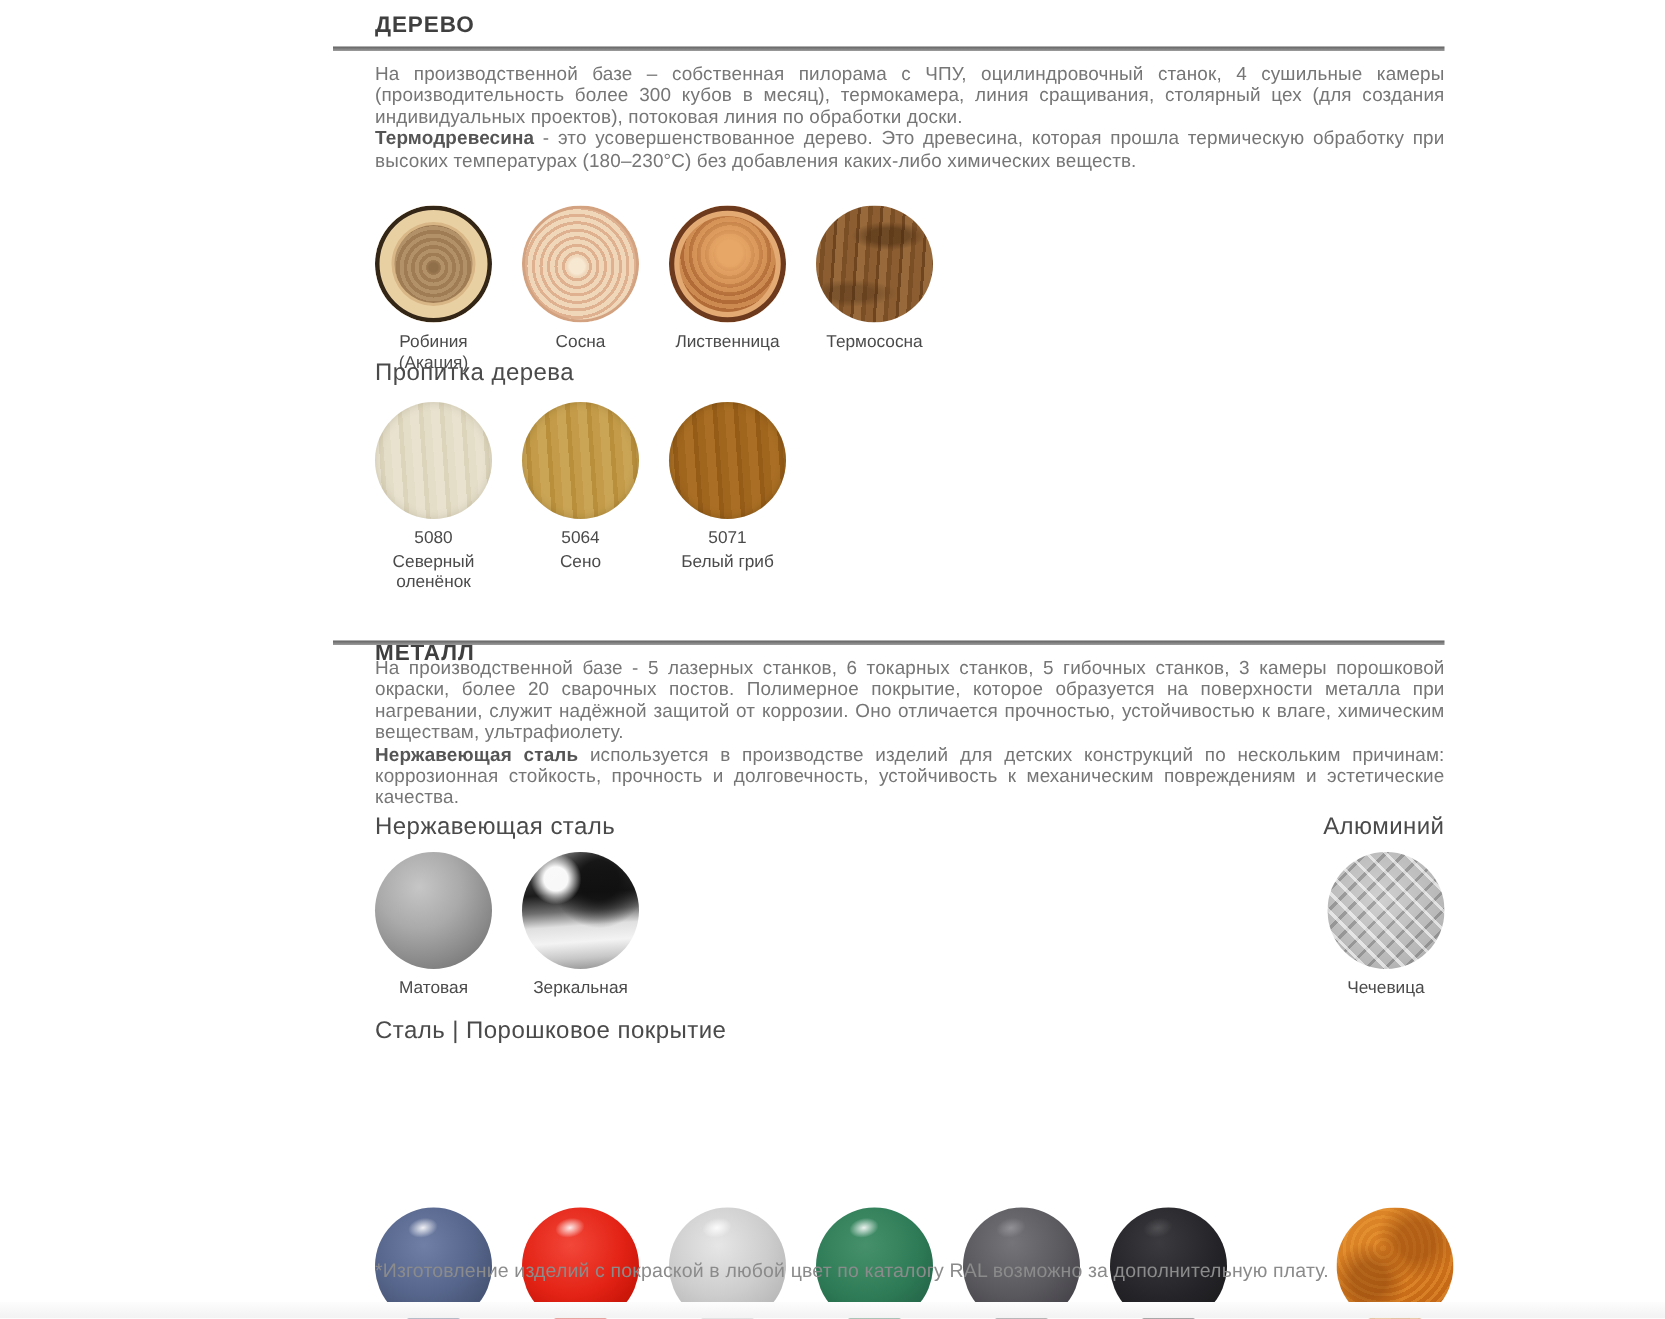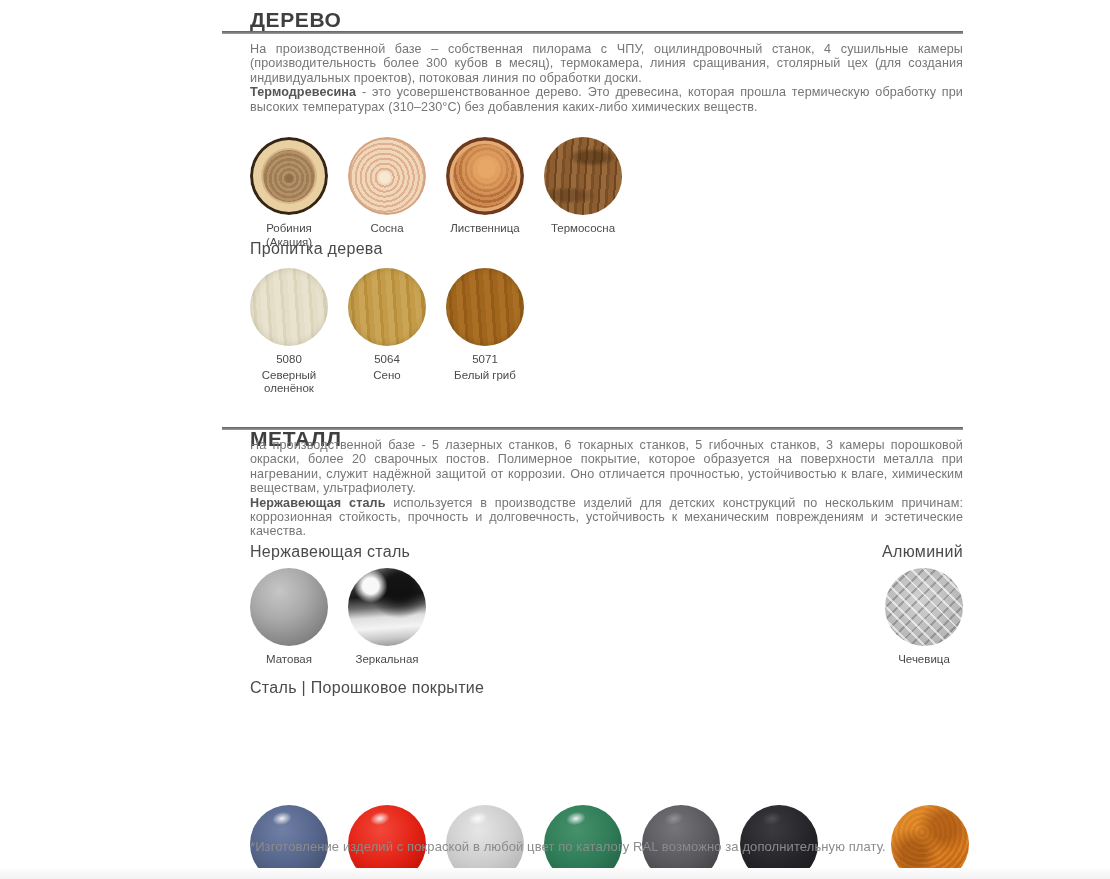--- a/index.html
+++ b/index.html
@@ -3,21 +3,21 @@
 <meta charset="utf-8">
 <style>
   html,body{margin:0;padding:0;}
   body{
     width:1110px;height:879px;position:relative;background:#ffffff;
     font-family:"Liberation Sans","DejaVu Sans",sans-serif;
     -webkit-font-smoothing:antialiased;overflow:hidden;
   }
   .abs{position:absolute;}
   .section-title{
-    font-size:21px;font-weight:bold;color:#3f3f3f;letter-spacing:.6px;
+    font-size:15px;font-weight:bold;color:#3f3f3f;letter-spacing:.6px;
   }
   .rule{
     height:3px;background:linear-gradient(#606060,#9d9d9d);
     width:741px;left:222px;
   }
   .body-text{
     width:713px;font-size:12.6px;line-height:14.4px;color:#767676;
     text-align:justify;letter-spacing:.1px;
   }
   .body-text p{margin:0;}
@@ -111,21 +111,21 @@
   .bottom-band{left:0;top:868px;width:1110px;height:11px;background:linear-gradient(#fdfdfd,#f2f2f2);}
 </style>
 </head>
 <body>
 
 <div class="abs section-title" style="left:250px;top:8px;">ДЕРЕВО</div>
 <div class="abs rule" style="top:31px;"></div>
 
 <div class="abs body-text" style="left:250px;top:42px;">
   <p>На производственной базе – собственная пилорама с ЧПУ, оцилиндровочный станок, 4 сушильные камеры (производительность более 300 кубов в месяц), термокамера, линия сращивания, столярный цех (для создания индивидуальных проектов), потоковая линия по обработки доски.</p>
-  <p><span class="lead">Термодревесина</span><span> - это усовершенствованное дерево. Это древесина, которая прошла термическую обработку при высоких температурах (310–230°C) без добавления каких-либо химических веществ.</span></p>
+  <p><span class="lead">Термодревесина</span><span> - это усовершенствованное дерево. Это древесина, которая прошла термическую обработку при высоких температурах (180–230°C) без добавления каких-либо химических веществ.</span></p>
 </div>
 
 <div class="abs row" style="left:250px;top:137px;">
   <div class="sw wide">
     <div class="c tx-robinia"></div>
     <div class="lbl">Робиния (Акация)</div>
   </div>
   <div class="sw">
     <div class="c tx-sosna"></div>
     <div class="lbl">Сосна</div>

